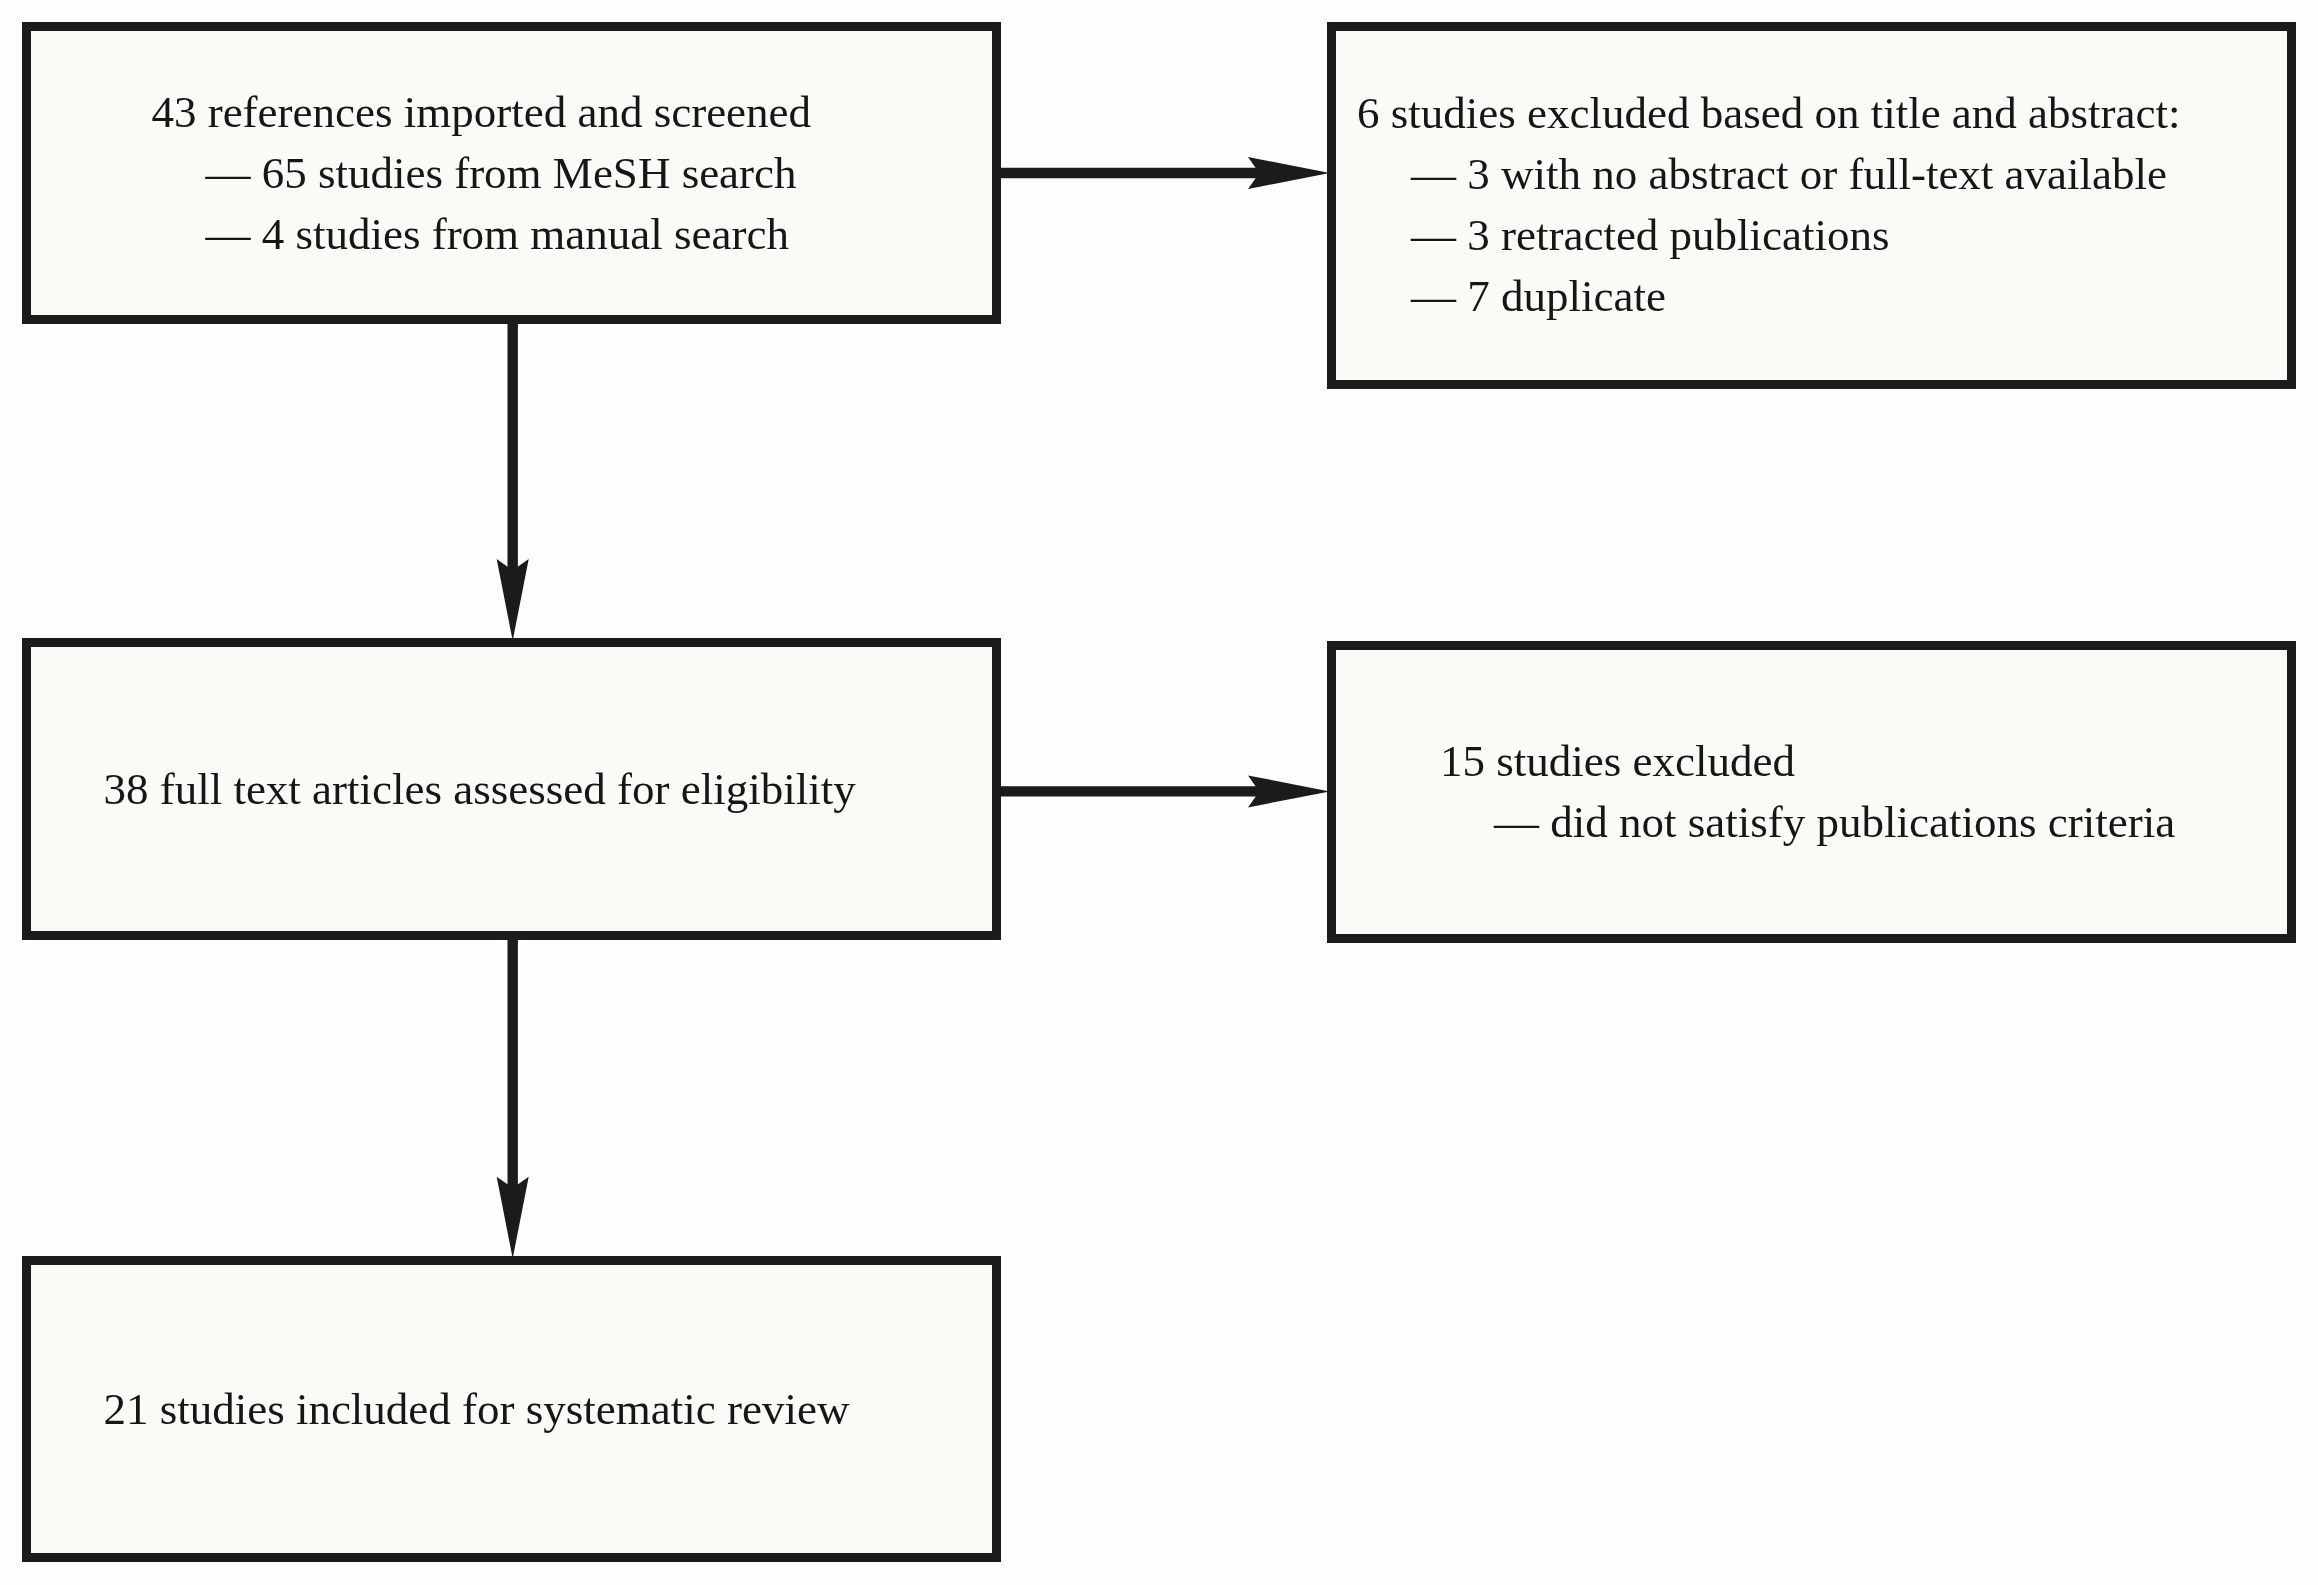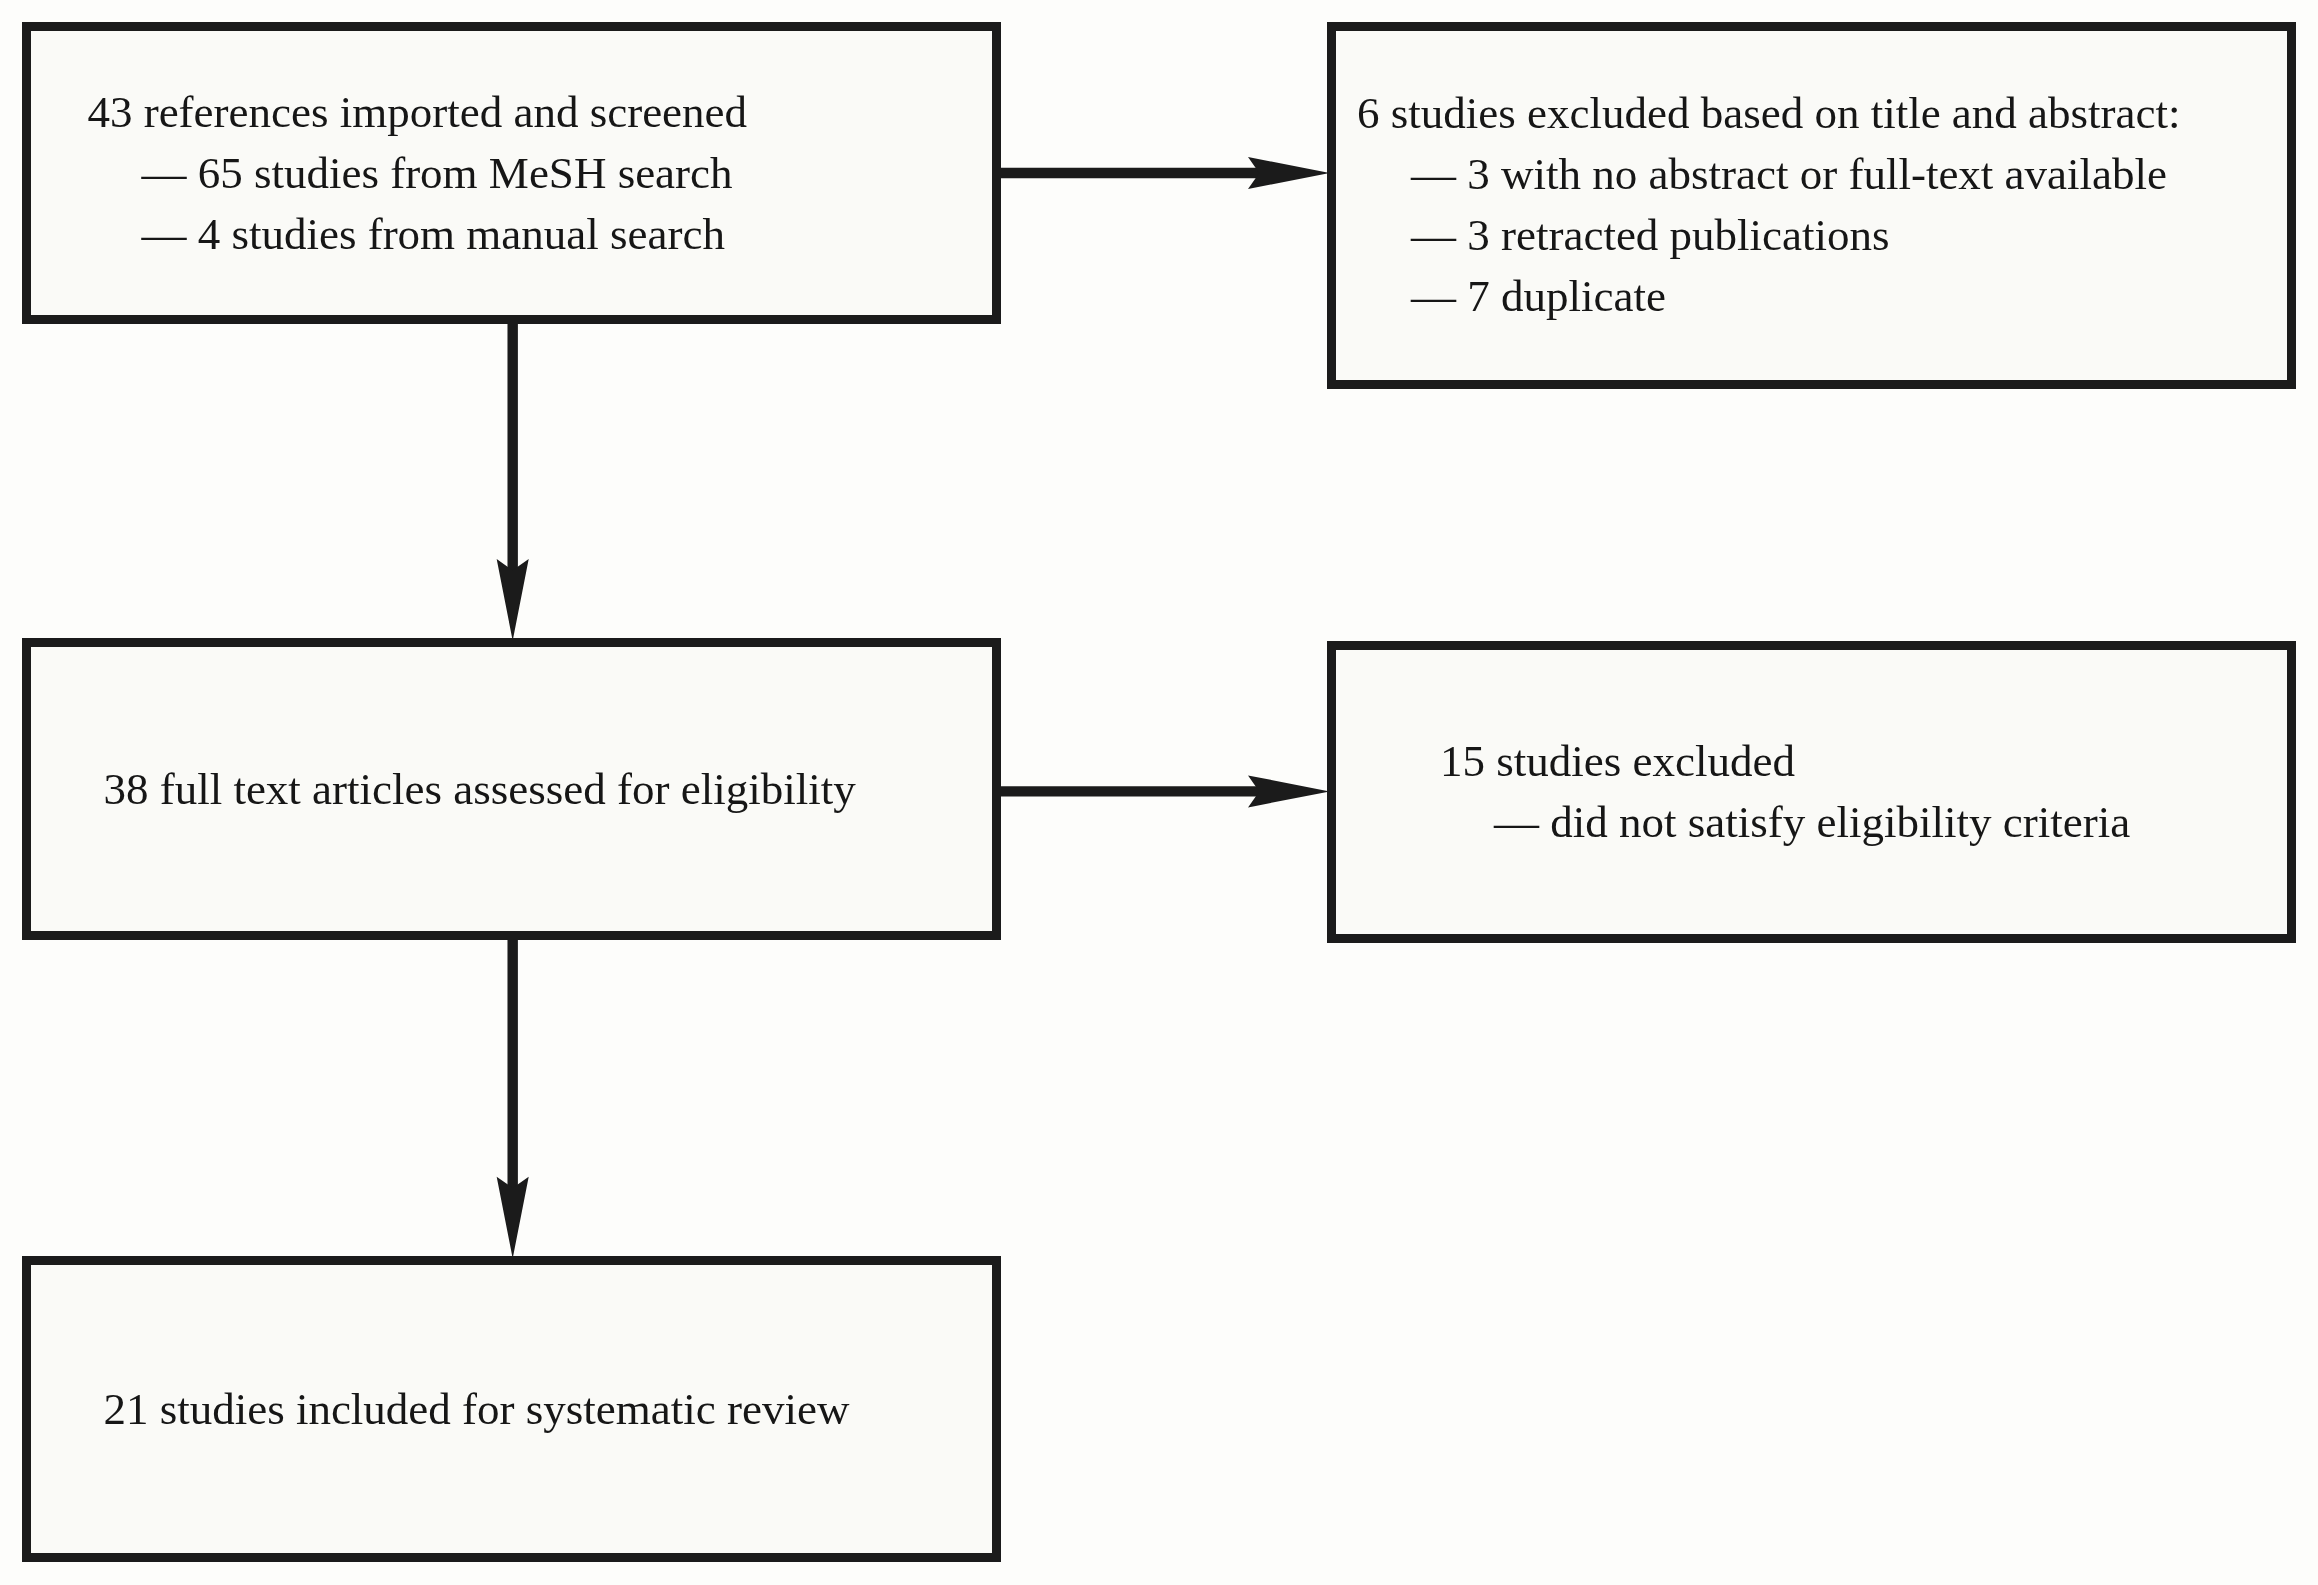--- a/index.html
+++ b/index.html
@@ -44,21 +44,21 @@
     font-size: 45px;
     line-height: 61px;
     padding-right: 16px;
   }
   .box .line {
     white-space: nowrap;
   }
   .box .line.indent {
     padding-left: 54px;
   }
-  #box-imported          { left: 22.4px;   top: 22.4px;   width: 979px; height: 302px; padding-left: 56px; }
+  #box-imported          { left: 22.4px;   top: 22.4px;   width: 979px; height: 302px; padding-left: 120px; }
   #box-excluded-screen   { left: 1327px; top: 21.6px;   width: 969px; height: 367px; padding-left: 21px;  }
   #box-fulltext          { left: 22.4px;   top: 638px;  width: 979px; height: 302px; padding-left: 72px;  }
   #box-excluded-eligible { left: 1327px; top: 641px;  width: 969px; height: 302px; padding-left: 104px; }
   #box-included          { left: 22.4px;   top: 1256px; width: 979px; height: 306px; padding-left: 72px;  }
 </style>
 </head>
 <body>
 
 <div class="canvas">
 
@@ -97,21 +97,21 @@
     <div class="line indent">— 3 retracted publications</div>
     <div class="line indent">— 7 duplicate</div>
   </div>
 
   <div class="box" id="box-fulltext">
     <div class="line">38 full text articles assessed for eligibility</div>
   </div>
 
   <div class="box" id="box-excluded-eligible">
     <div class="line">15 studies excluded</div>
-    <div class="line indent">— did not satisfy eligibility criteria</div>
+    <div class="line indent">— did not satisfy publications criteria</div>
   </div>
 
   <div class="box" id="box-included">
     <div class="line">21 studies included for systematic review</div>
   </div>
 
 </div>
 
 
 </body></html>

